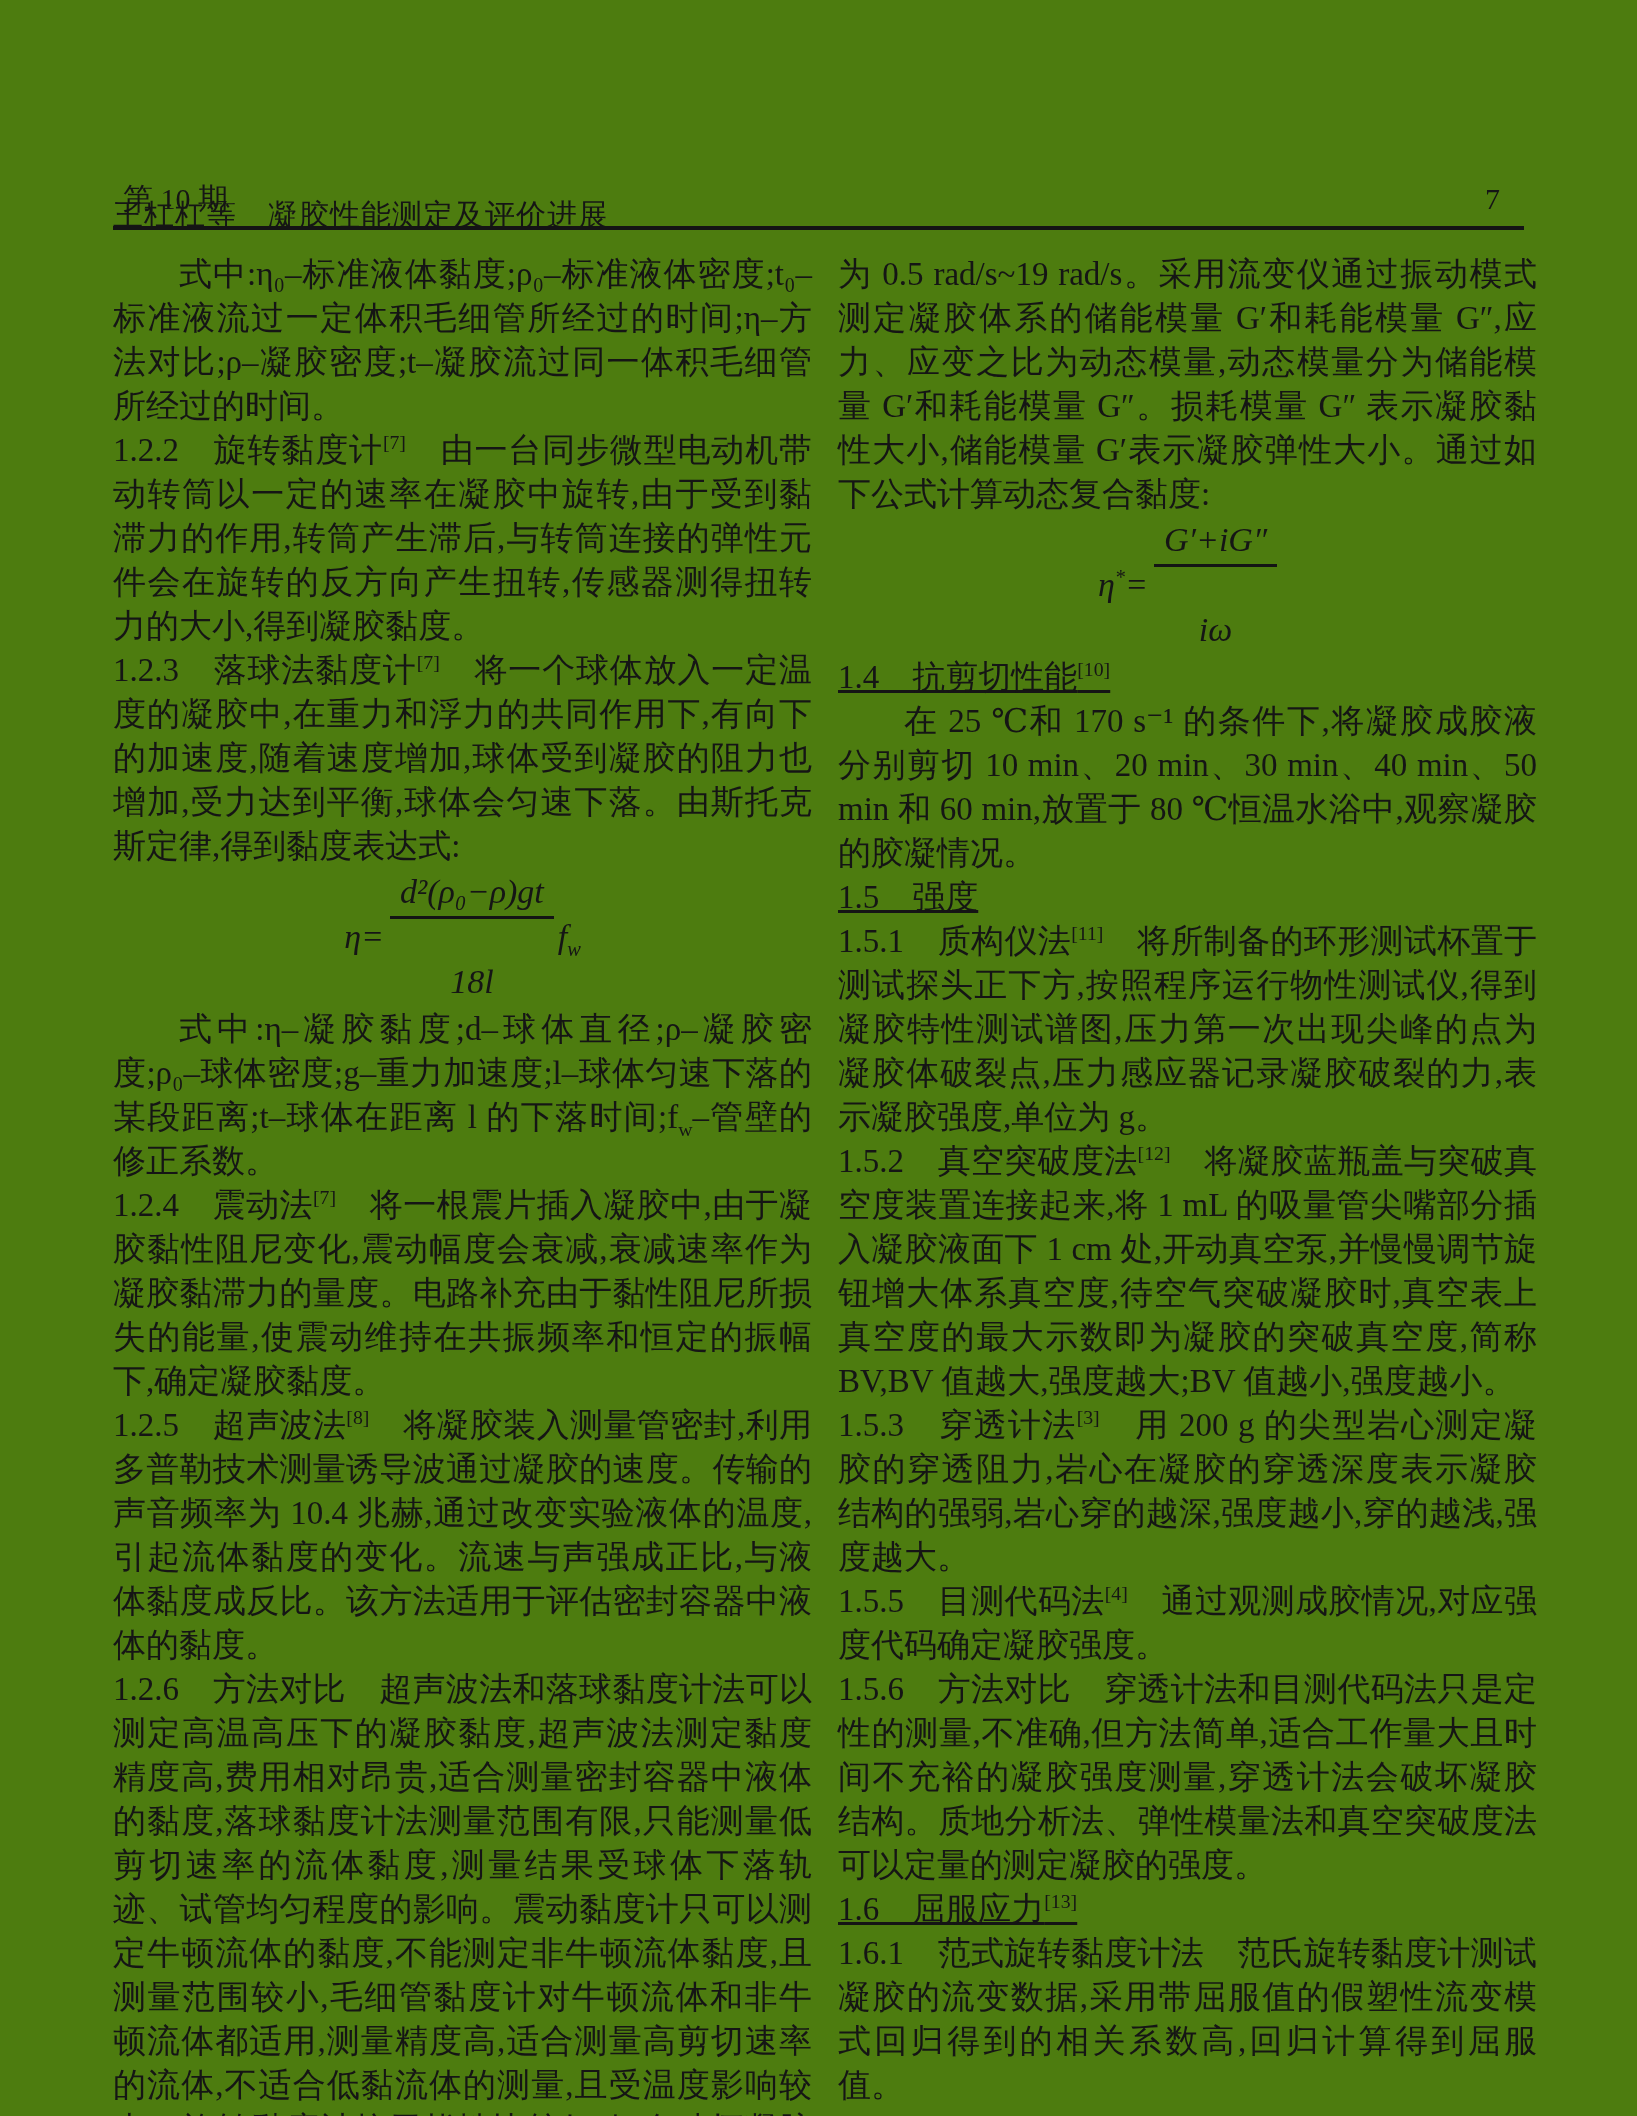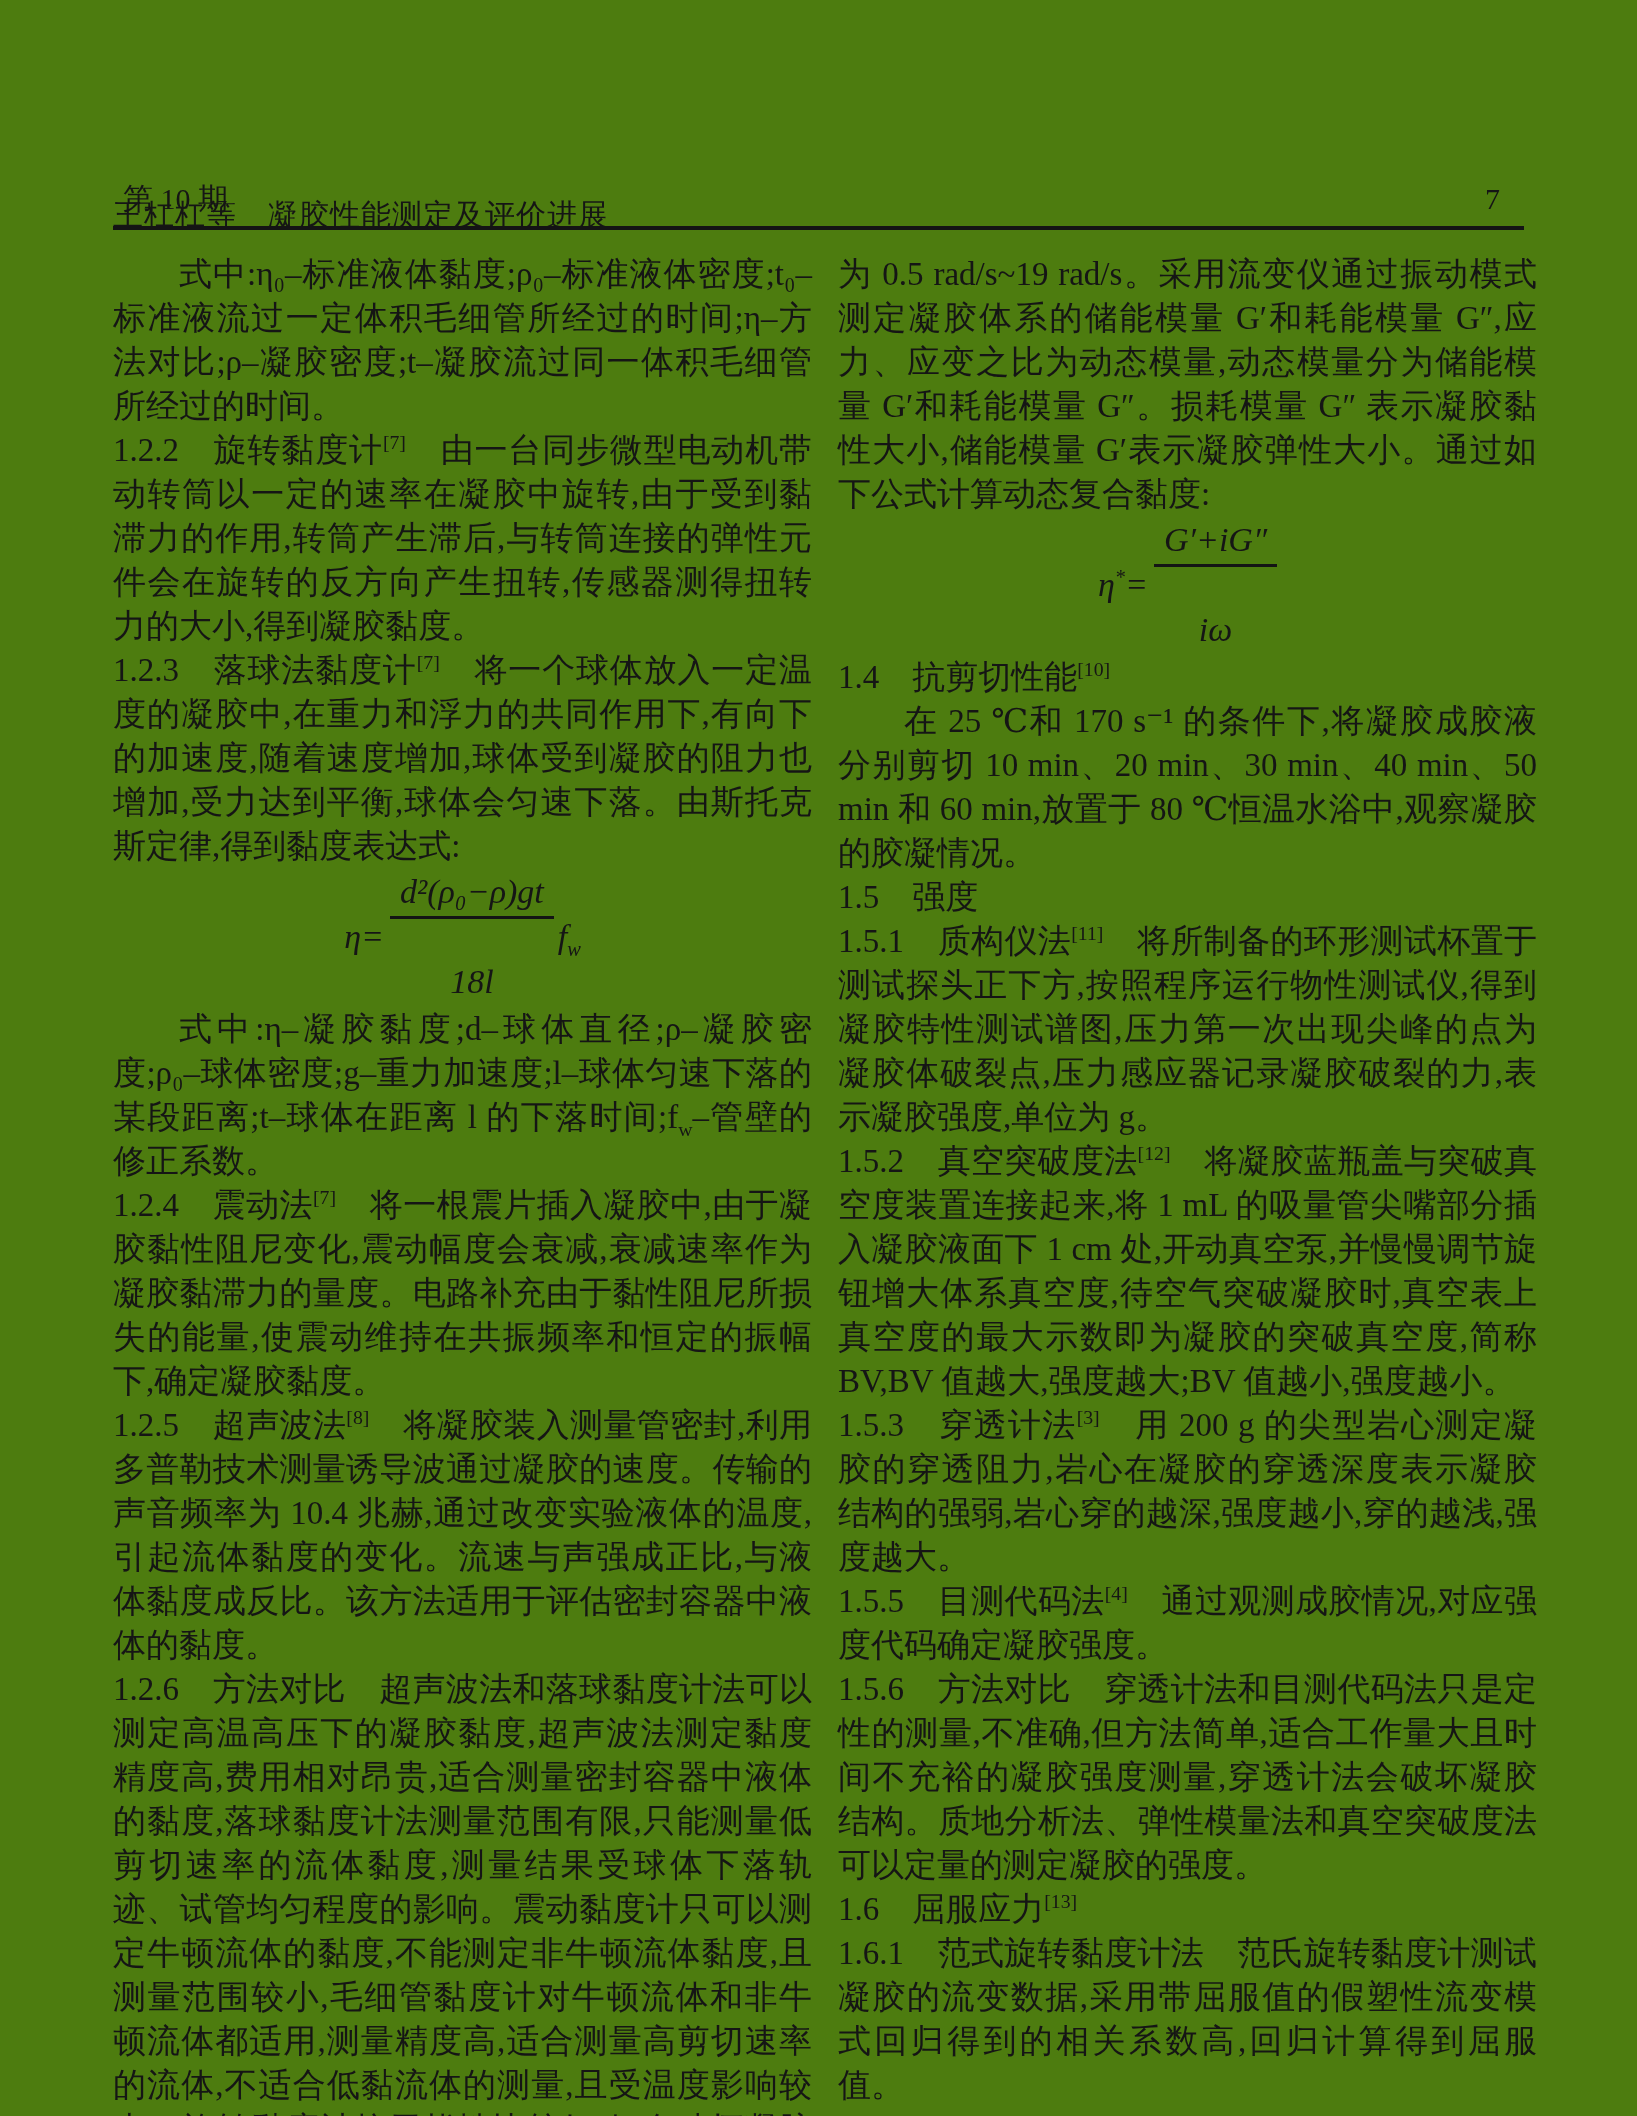--- a/index.html
+++ b/index.html
@@ -24,21 +24,21 @@
   }
   .col{
     position:absolute;top:252px;width:699px;
     font-size:33px;line-height:44px;
     text-align:justify;text-justify:inter-character;
   }
   .col-left{left:113px;}
   .col-right{left:838px;}
   p.para{margin:0;padding:0;}
   p.indent{text-indent:2em;}
-  p.heading{text-align:left;}
+  p.heading{text-align:left;text-decoration:underline;}
   sup{font-size:0.60em;line-height:0;vertical-align:super;}
   sub{font-size:0.60em;line-height:0;vertical-align:sub;}
   .formula{
     display:flex;justify-content:center;align-items:center;
     min-height:106px;padding:4px 0;
     font-style:italic;font-size:34px;line-height:1.2;
   }
   .formula .flhs{margin-right:6px;}
   .formula .frac{display:inline-flex;flex-direction:column;align-items:center;gap:40px;}
   .formula .num{padding:0 10px 3px;border-bottom:3px solid #141414;}

